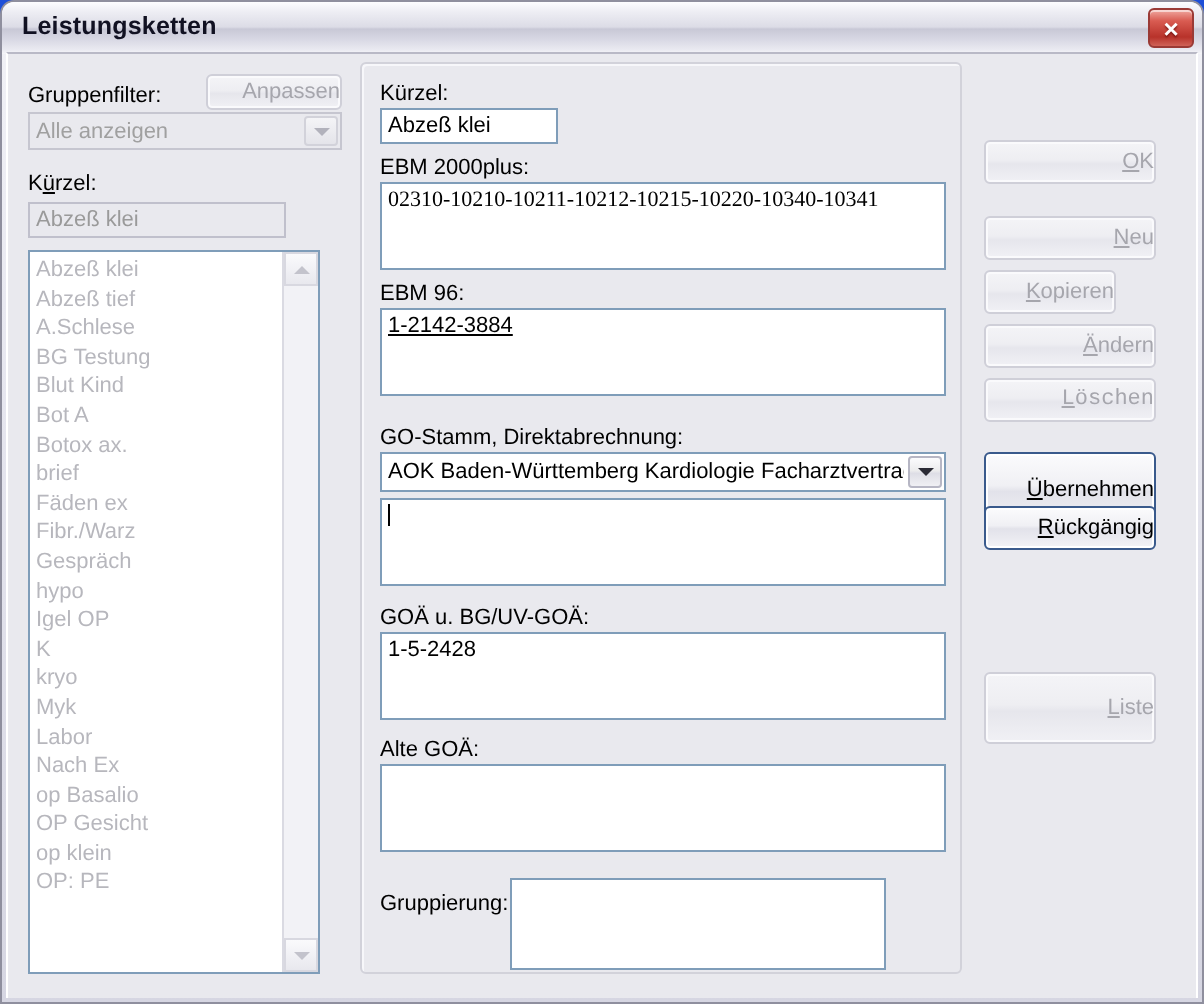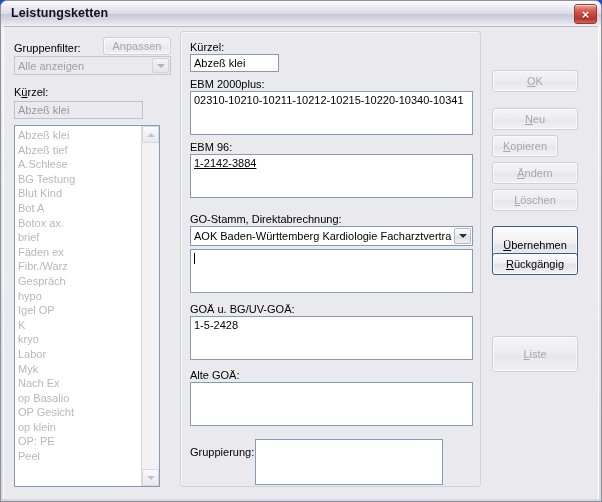--- a/index.html
+++ b/index.html
@@ -225,21 +225,21 @@
 
   
   .btn {
     position: absolute;
     box-sizing: border-box;
     font-size: 11px;
     font-family: "Liberation Sans", sans-serif;
     border-radius: 3px;
     display: flex;
     align-items: center;
-    justify-content: center;
+    justify-content: flex-end;
     cursor: pointer;
     white-space: nowrap;
   }
   .btn.enabled {
     color: #000000;
     background: linear-gradient(to bottom, #fbfbfd 0%, #f0f0f4 44%, #e2e2ea 52%, #f2f2f6 100%);
     border: 1px solid #3a5a8c;
     box-shadow: inset 0 0 0 1px #ffffff;
   }
   .btn.disabled {
@@ -300,28 +300,27 @@
         <div class="li">Bot A</div>
         <div class="li">Botox ax.</div>
         <div class="li">brief</div>
         <div class="li">Fäden ex</div>
         <div class="li">Fibr./Warz</div>
         <div class="li">Gespräch</div>
         <div class="li">hypo</div>
         <div class="li">Igel OP</div>
         <div class="li">K</div>
         <div class="li">kryo</div>
+        <div class="li">Myk</div>
         <div class="li">Labor</div>
-        <div class="li">Myk</div>
         <div class="li">Nach Ex</div>
         <div class="li">op Basalio</div>
         <div class="li">OP Gesicht</div>
         <div class="li">op klein</div>
         <div class="li">OP: PE</div>
-        <div class="li">Peel</div>
       </div>
     <div class="vscroll">
       <div class="sbtn up">
         <span class="chev up"></span>
       </div>
       <div class="sbtn dn">
         <span class="chev dn"></span>
       </div>
     </div>
   </div>
@@ -331,21 +330,21 @@
   <div class="lbl" style="left:190px; top:41px;">
     <span>Kürzel:</span>
   </div>
   <div class="field" style="left:190px; top:54px; width:89px; height:18px;">
     <span>Abzeß klei</span>
   </div>
 
   <div class="lbl" style="left:190px; top:78px;">
     <span>EBM 2000plus:</span>
   </div>
-  <div class="field" style="left:190px; top:91px; width:283px; height:44px;">
+  <div class="field" style="left:190px; top:91px; width:283px; height:44px;font-family:Liberation Serif, serif;">
     <span>02310-10210-10211-10212-10215-10220-10340-10341</span>
   </div>
 
   <div class="lbl" style="left:190px; top:141px;">
     <span>EBM 96:</span>
   </div>
   <div class="field" style="left:190px; top:154px; width:283px; height:44px;text-decoration:underline;">
     <span>1-2142-3884</span>
   </div>
 
@@ -389,21 +388,21 @@
       </div>
       <div class="btn disabled" style="left: 492px; width: 86px; top: 108px; height: 22px;">
         <span><u>N</u>eu</span>
       </div>
       <div class="btn disabled" style="left: 492px; width: 66px; top: 135px; height: 22px;">
         <span><u>K</u>opieren</span>
       </div>
       <div class="btn disabled" style="left: 492px; width: 86px; top: 162px; height: 22px;">
         <span><u>Ä</u>ndern</span>
       </div>
-      <div class="btn disabled" style="left: 492px; width: 86px; top: 189px; height: 22px;">
+      <div class="btn disabled" style="left: 492px; width: 86px; top: 189px; height: 22px; font-family: Liberation Mono, monospace;">
         <span><u>L</u>öschen</span>
       </div>
       <div class="btn enabled" style="left: 492px; width: 86px; top: 226px; height: 38px;">
         <span><u>Ü</u>bernehmen</span>
       </div>
       <div class="btn enabled" style="left: 492px; width: 86px; top: 253px; height: 22px;">
         <span><u>R</u>ückgängig</span>
       </div>
       <div class="btn disabled" style="left: 492px; width: 86px; top: 300px; height: 36px; margin-top: 36px;">
         <span><u>L</u>iste</span>

